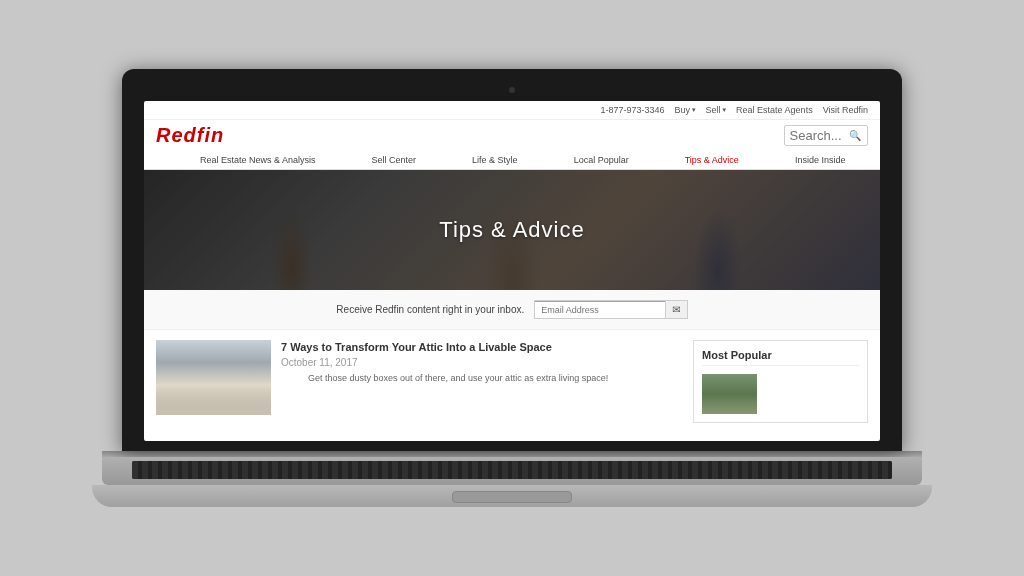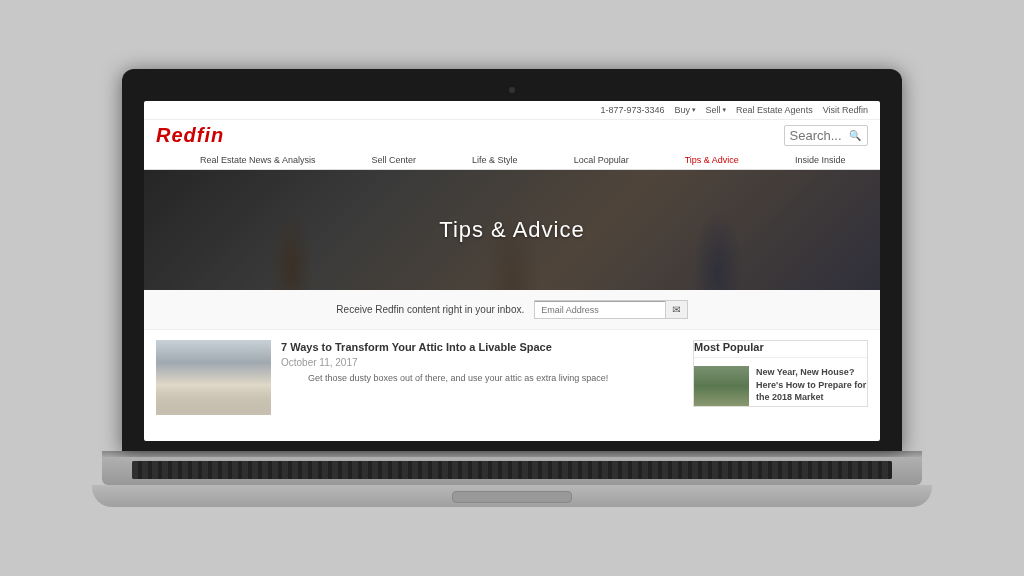--- a/index.html
+++ b/index.html
@@ -328,21 +328,21 @@
     }
 
     
     .popular-section {
       width: 175px;
       flex-shrink: 0;
     }
 
     .popular-box {
       border: 1px solid #ddd;
-      padding: 0;
+      padding: 8px;
     }
 
     .popular-title {
       font-size: 11px;
       font-weight: bold;
       color: #333;
       margin-bottom: 8px;
       padding-bottom: 4px;
       border-bottom: 1px solid #eee;
     }
@@ -440,21 +440,20 @@
             </div>
           </div>
 
           <div class="popular-section">
             <div class="popular-box">
               <div class="popular-title">Most Popular</div>
               <div class="popular-item">
                 <div class="popular-img">
                   <div class="popular-img-inner"></div>
                 </div>
-                <div class="popular-text">New Year, New House? Here's How to Prepare for the 2018 Market</div>
               </div>
             </div>
           </div>
 
         </div>
       </div>
     </div>
   </div>
 
   <div class="hinge"></div>

